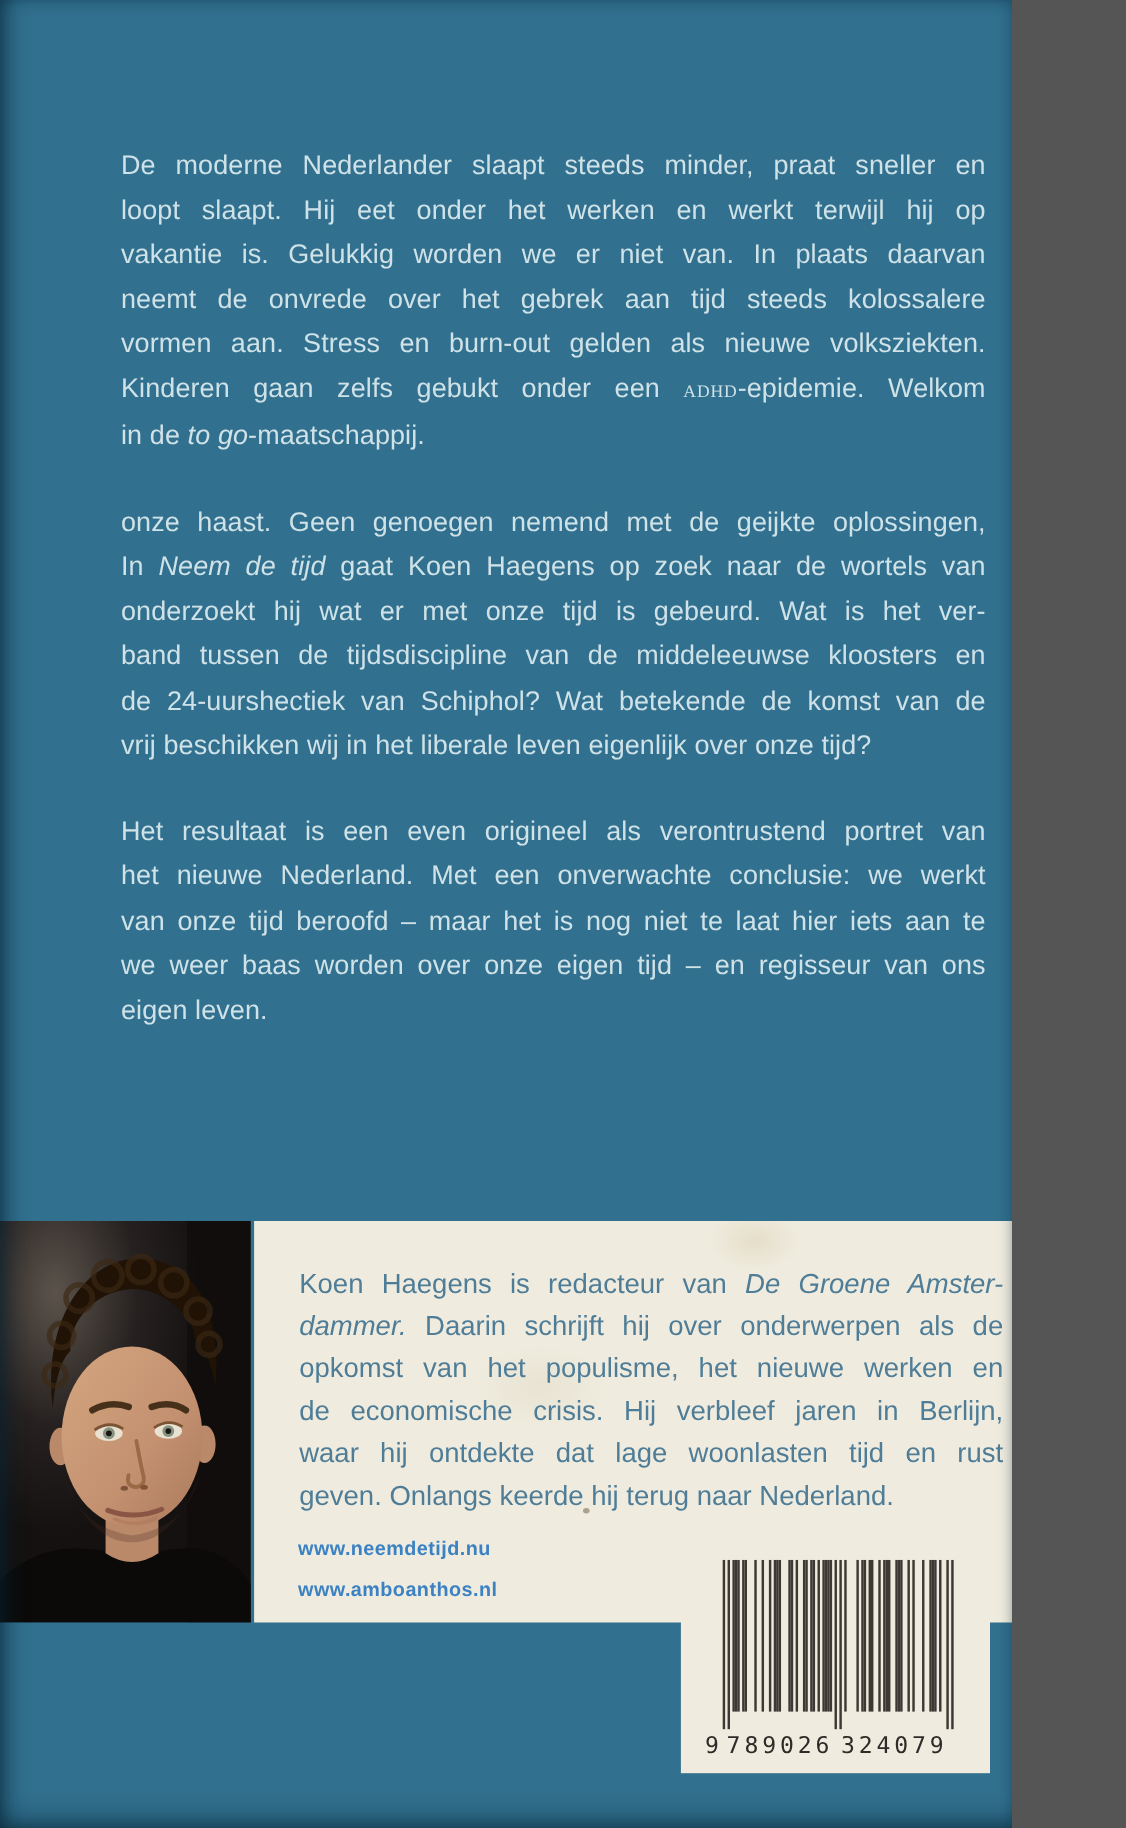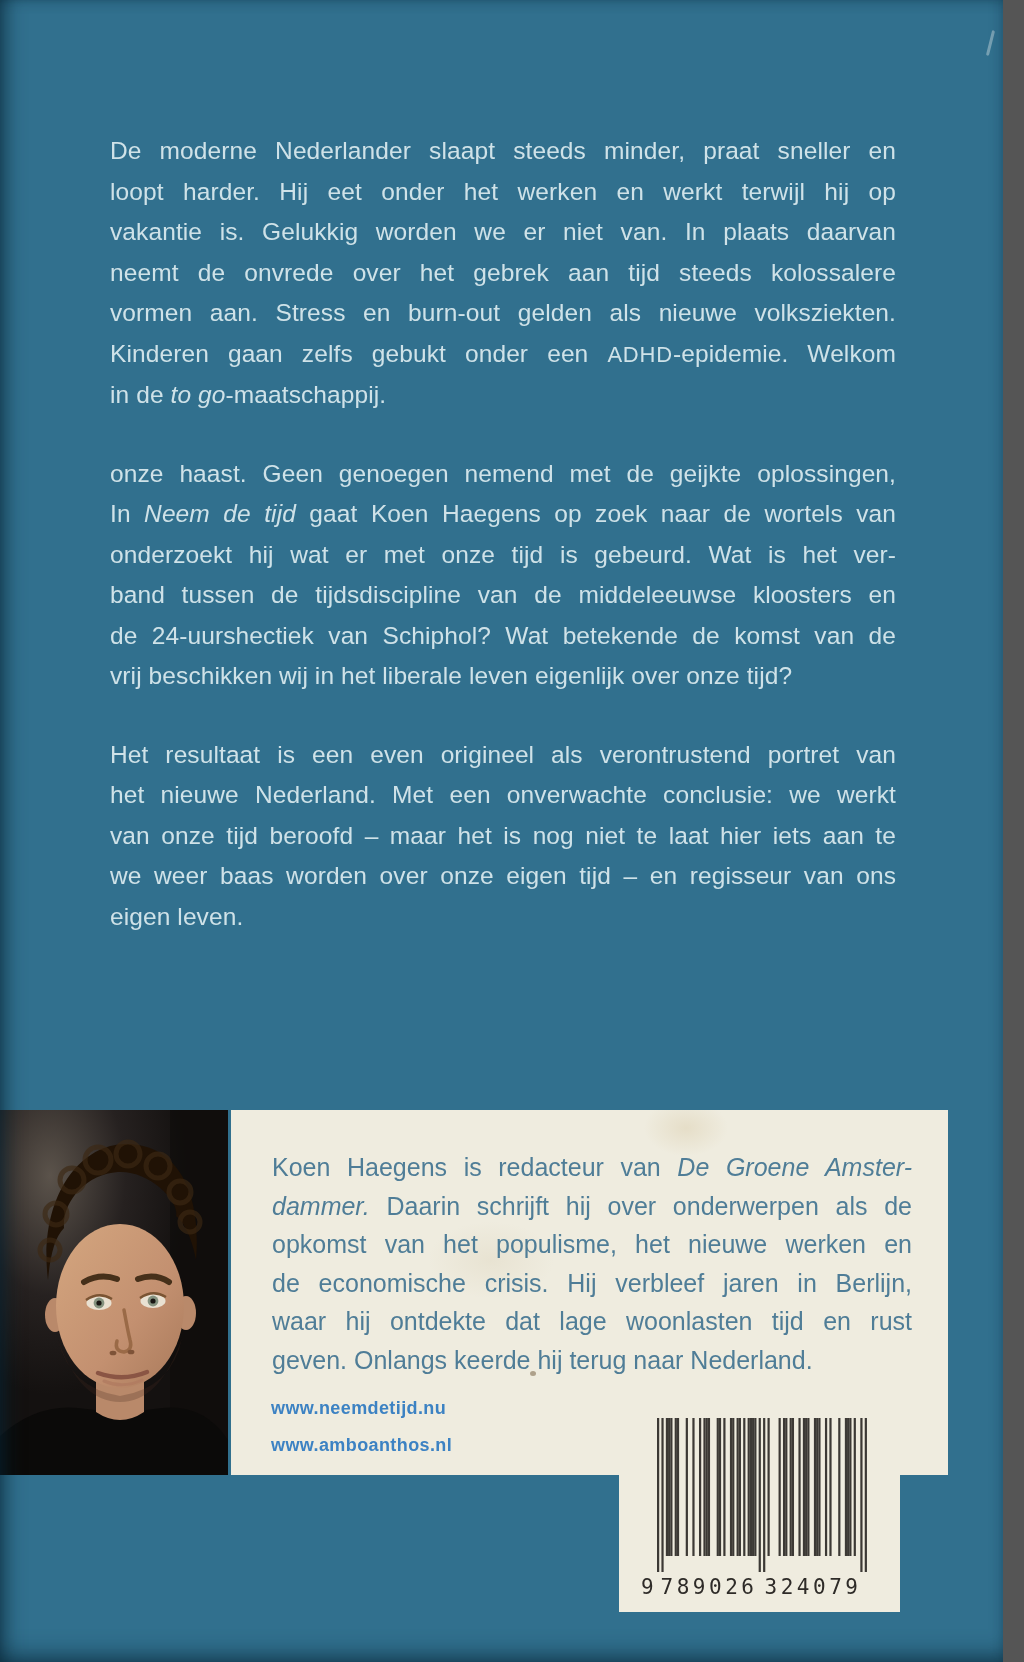--- a/index.html
+++ b/index.html
@@ -1,31 +1,31 @@
 <!DOCTYPE html>
 <html style="--bg: #31708e; --panel: #efecdf; --body_text: #cfe2e8; --bio_text: #4f7d97; --url_text: #3c82c3; --barcode_ink: #2e2b28;"><head>
 <meta charset="utf-8">
 <style>
   html,body { margin:0; padding:0; background:#555; }
   .cover {
-    position:relative; width:1003px; height:1662px; overflow:hidden;
+    position:relative; width:920px; height:1662px; overflow:hidden;
     background: var(--bg, #31708e);
     font-family:"Liberation Sans", sans-serif;
   }
   
   .synopsis {
     position:absolute; left:110px; top:131px; width:786px;
     color: var(--body_text, #cfe2e8);
     font-size:24.5px; line-height:40.5px; letter-spacing:0.1px;
   }
   .para { margin:0 0 38px 0; }
   .line { text-align:justify; text-align-last:justify; }
   .line.end { text-align-last:left; }
   .i  { font-style:italic; }
-  .sc { font-size:22px; letter-spacing:0.8px; }
+  .sc { font-size:16px; letter-spacing:0.8px;font-family:Liberation Serif, serif; }
   
   .photo {
     position:absolute; left:0; top:1110px; width:228px; height:365px;
   }
   .info-box {
     position:absolute; left:231px; top:1110px; width:717px; height:365px;
     background:
       radial-gradient(60px 40px at 455px 18px,  rgba(205,185,140,0.28), transparent 70%),
       radial-gradient(90px 55px at 260px 150px, rgba(190,170,130,0.14), transparent 70%),
       var(--panel, #efecdf);
@@ -70,21 +70,21 @@
   }
 </style>
 </head>
 <body>
 
 <div class="cover">
 
   <div class="synopsis" id="synopsis">
       <div class="para">
         <div class="line"><span>De moderne Nederlander slaapt steeds minder, praat sneller en</span></div>
-        <div class="line"><span>loopt harder. Hij eet onder het werken en werkt terwijl hij op</span></div>
+        <div class="line"><span>loopt slaapt. Hij eet onder het werken en werkt terwijl hij op</span></div>
         <div class="line"><span>vakantie is. Gelukkig worden we er niet van. In plaats daarvan</span></div>
         <div class="line"><span>neemt de onvrede over het gebrek aan tijd steeds kolossalere</span></div>
         <div class="line"><span>vormen aan. Stress en burn-out gelden als nieuwe volksziekten.</span></div>
         <div class="line"><span>Kinderen gaan zelfs gebukt onder een </span><span class="sc">ADHD</span><span>-epidemie. Welkom</span></div>
         <div class="line end"><span>in de </span><span class="i">to go</span><span>-maatschappij.</span></div>
       </div>
       <div class="para">
         <div class="line"><span>onze haast. Geen genoegen nemend met de geijkte oplossingen,</span></div>
         <div class="line"><span>In </span><span class="i">Neem de tijd</span><span> gaat Koen Haegens op zoek naar de wortels van</span></div>
         <div class="line"><span>onderzoekt hij wat er met onze tijd is gebeurd. Wat is het ver-</span></div>

